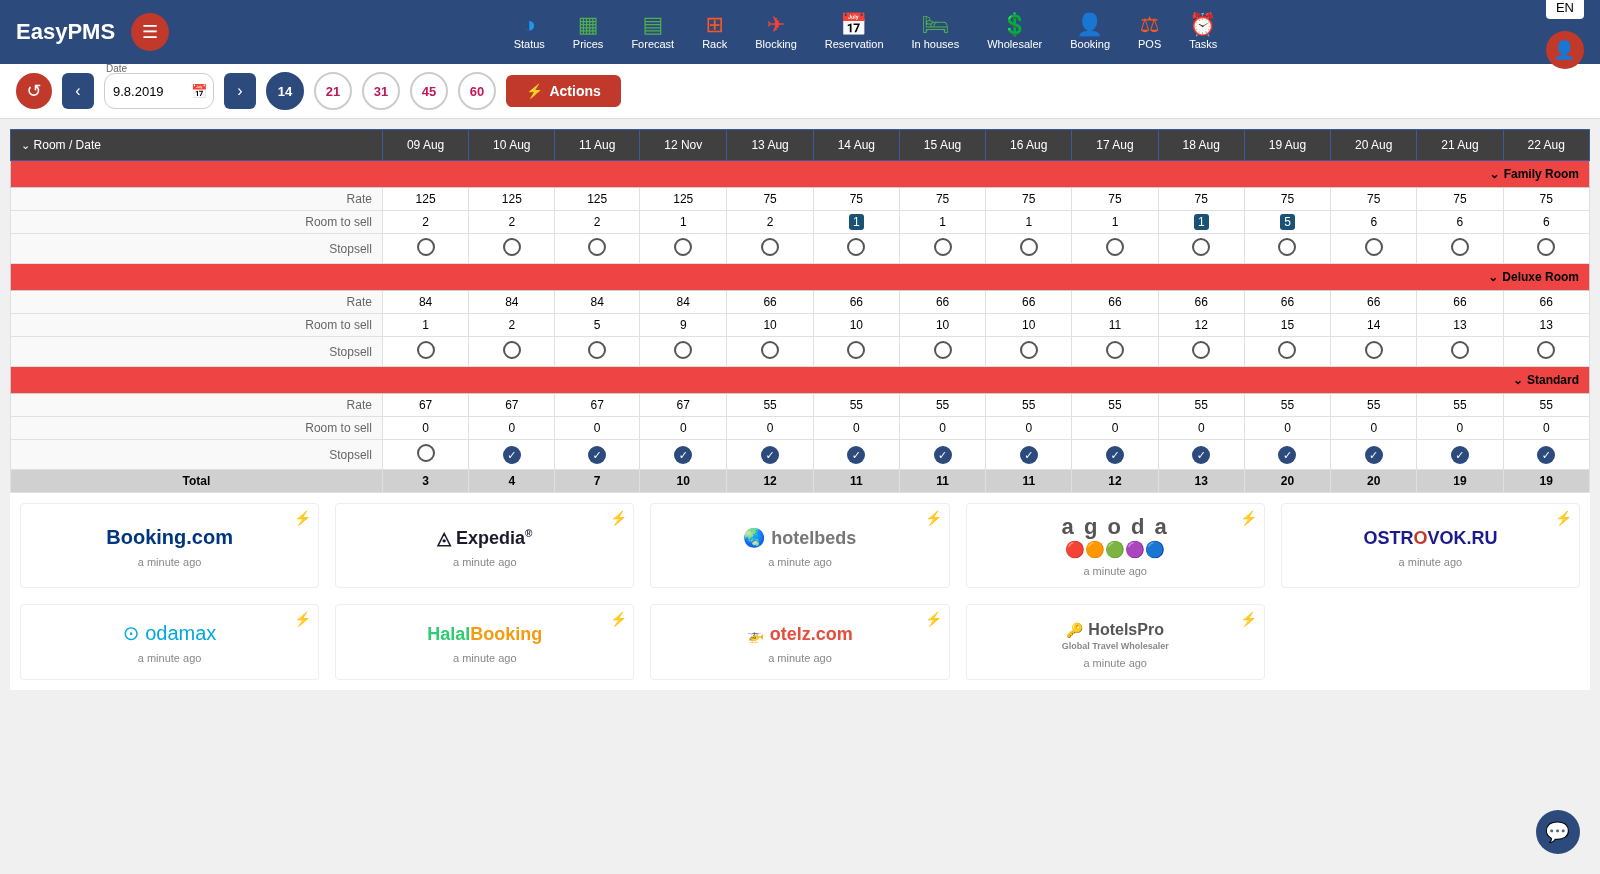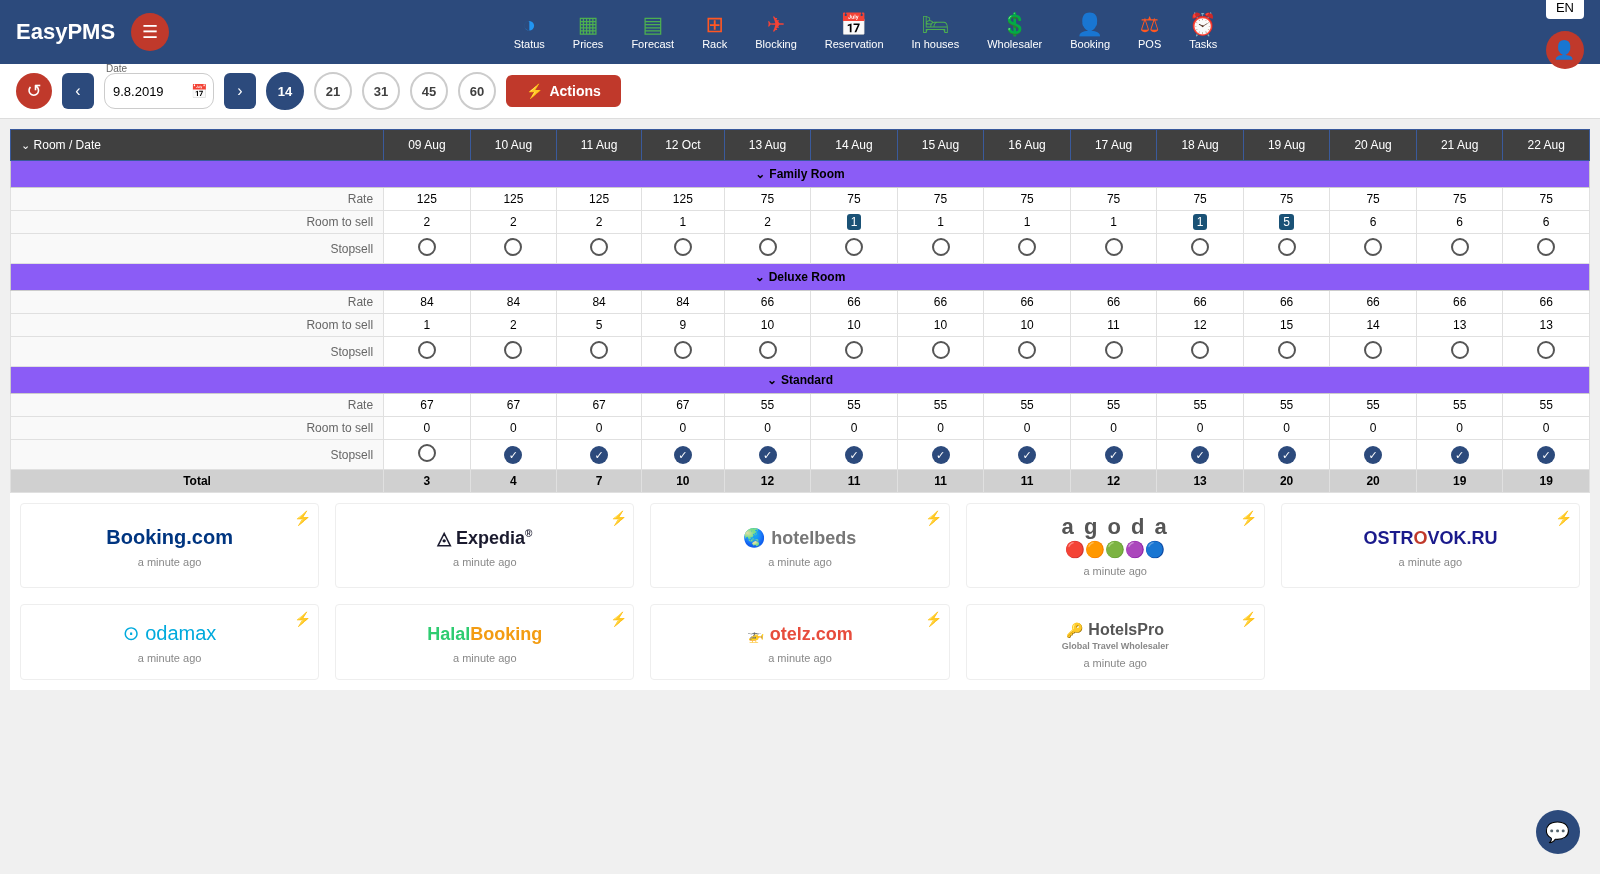--- a/index.html
+++ b/index.html
@@ -148,21 +148,21 @@
     }
     .day-btn {
       background: white;
       border: 2px solid #ccc;
       border-radius: 50%;
       width: 38px;
       height: 38px;
       font-size: 13px;
       cursor: pointer;
       font-weight: bold;
-      color: #404040;
+      color: #be185d;
     }
     .day-btn.active {
       background: #2c4a7c;
       border-color: #2c4a7c;
       color: white;
     }
     .actions-btn {
       background: #c0392b;
       border: none;
       border-radius: 6px;
@@ -205,23 +205,23 @@
       font-size: 12px;
       border: 1px solid #e0e0e0;
     }
     .grid-table td.label-cell {
       text-align: right;
       color: #666;
       padding-right: 10px;
       background: #f9f9f9;
     }
     .section-header td {
-      background: #8b5cf6;
+      background: #ef4444;
       font-weight: bold;
-      text-align: center;
+      text-align: right;
       padding: 6px 10px;
       border: 1px solid #ccc;
     }
     .total-row td {
       background: #d0d0d0;
       font-weight: bold;
     }
     .circle-empty {
       display: inline-block;
       width: 18px;
@@ -405,21 +405,21 @@
   <table class="grid-table">
     <thead>
       <tr>
         <th class="room-header">
           <span style="font-size:11px;">⌄</span>
           <span>Room / Date</span>
         </th>
         <th><span>09 Aug</span></th>
         <th><span>10 Aug</span></th>
         <th><span>11 Aug</span></th>
-        <th><span>12 Oct</span></th>
+        <th><span>12 Nov</span></th>
         <th><span>13 Aug</span></th>
         <th><span>14 Aug</span></th>
         <th><span>15 Aug</span></th>
         <th><span>16 Aug</span></th>
         <th><span>17 Aug</span></th>
         <th><span>18 Aug</span></th>
         <th><span>19 Aug</span></th>
         <th><span>20 Aug</span></th>
         <th><span>21 Aug</span></th>
         <th><span>22 Aug</span></th>

